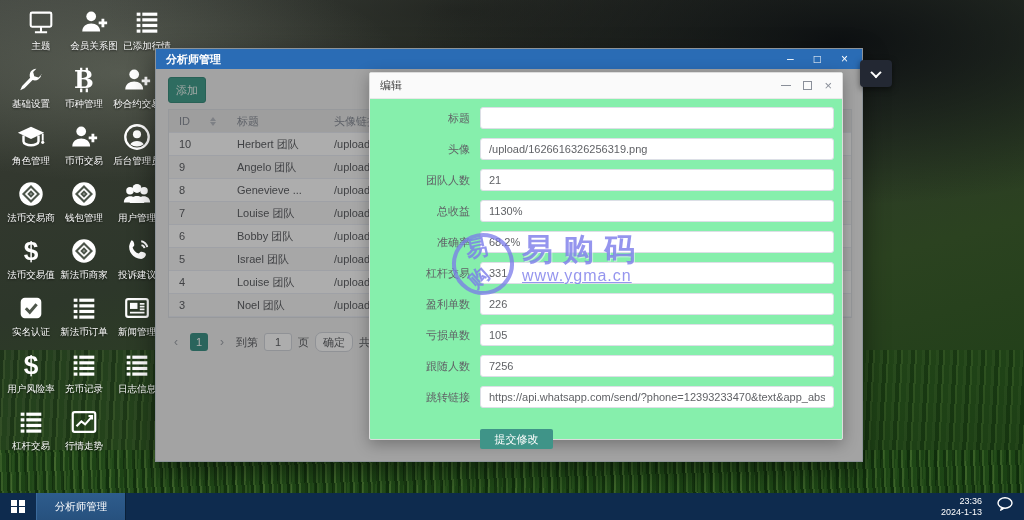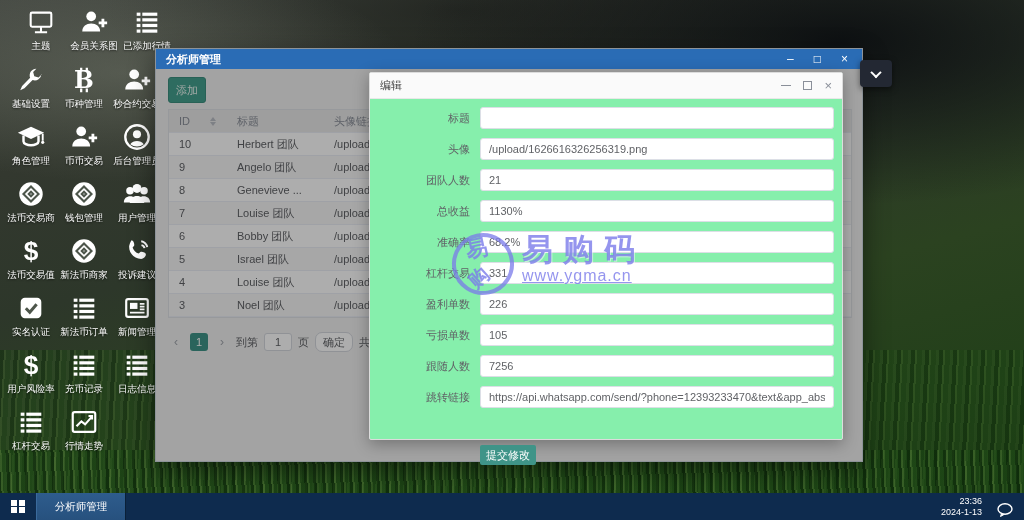--- a/index.html
+++ b/index.html
@@ -66,21 +66,21 @@
   .m-title { font-size:11px; color:#444; }
   .m-ctrls { margin-left:auto; display:flex; align-items:center; gap:12px; }
   .m-min { width:10px; height:0; border-top:1.5px solid #8a8f99; cursor:pointer; }
   .m-max { width:9px; height:9px; border:1.5px solid #8a8f99; cursor:pointer; }
   .m-close { color:#8a8f99; font-size:13px; line-height:13px; cursor:pointer; }
   .m-form { padding-top:8px; }
   .frow { display:flex; align-items:center; height:22px; margin-bottom:9px; }
   .flabel { width:100px; text-align:right; font-size:11px; color:#606266; margin-right:10px; }
   .finput { flex:1; margin-right:8px; height:22px; border:1px solid #dcdfe6; border-radius:3px; font-size:11px; color:#606266;
     padding:0 8px; background:#fff; font-family:"Liberation Sans","DejaVu Sans",sans-serif; }
-  .btn-submit { margin:28px 0 0 110px; width:56px; height:20px; background:#3f9488; color:#fff; border:none; border-radius:2px;
+  .btn-submit { margin:12px 0 0 110px; width:73px; height:20px; background:#3f9488; color:#fff; border:none; border-radius:2px;
     font-size:11px; cursor:pointer; }
 
   
   .chev-widget { position:absolute; left:860px; top:60px; width:32px; height:27px; background:#232833; border-radius:4px;
     z-index:6; display:flex; align-items:center; justify-content:center; box-shadow:0 2px 6px rgba(0,0,0,.5); cursor:pointer; }
   .chev { width:8px; height:8px; border-right:2px solid #fff; border-bottom:2px solid #fff; transform:rotate(45deg) translate(-1px,-1px); }
 
   
   .wm { position:absolute; left:452px; top:233px; z-index:7; display:flex; align-items:flex-start; color:rgba(122,122,234,.8); pointer-events:none; }
   .wm-logo { width:62px; height:62px; border:4px solid rgba(122,122,234,.75); border-radius:50%; position:relative; transform:rotate(-12deg); }
@@ -91,21 +91,21 @@
   .wm-brand { font-size:31px; font-weight:bold; letter-spacing:10px; line-height:34px; text-shadow:1px 1px 0 rgba(255,255,255,.5); }
   .wm-url { font-size:16px; text-decoration:underline; letter-spacing:1px; }
 
   
   .taskbar { position:absolute; left:0; right:0; bottom:0; height:27px; background:#0e2b4e; z-index:9; display:flex; align-items:center; }
   .startbtn { width:36px; height:27px; display:flex; align-items:center; justify-content:center; cursor:pointer; }
   .winlogo { display:grid; grid-template-columns:6px 6px; grid-template-rows:6px 6px; gap:1.5px; }
   .winlogo i { background:#fff; display:block; }
   .task-item { width:90px; height:27px; background:linear-gradient(180deg,#2e5c8d,#27517e); color:#fff; font-size:10.5px;
     display:flex; align-items:center; justify-content:center; cursor:pointer; border-left:1px solid #3a6a9c; border-right:1px solid #0a2038; }
-  .tray { margin-left:auto; display:flex; align-items:flex-end; gap:14px; padding-right:10px; }
+  .tray { margin-left:auto; display:flex; align-items:flex-start; gap:14px; padding-right:10px; }
   .clock { text-align:right; color:#fff; font-size:9px; line-height:11px; cursor:default; }
   .bubble-icon { cursor:pointer; }
 </style>
 </head>
 <body>
 
 <svg width="0" height="0" style="position:absolute">
   <defs>
     <symbol id="s-monitor" viewBox="0 0 32 32">
         <rect x="5" y="6" width="22" height="15" rx="1.5" fill="none" stroke="#fff" stroke-width="2.2"></rect>

